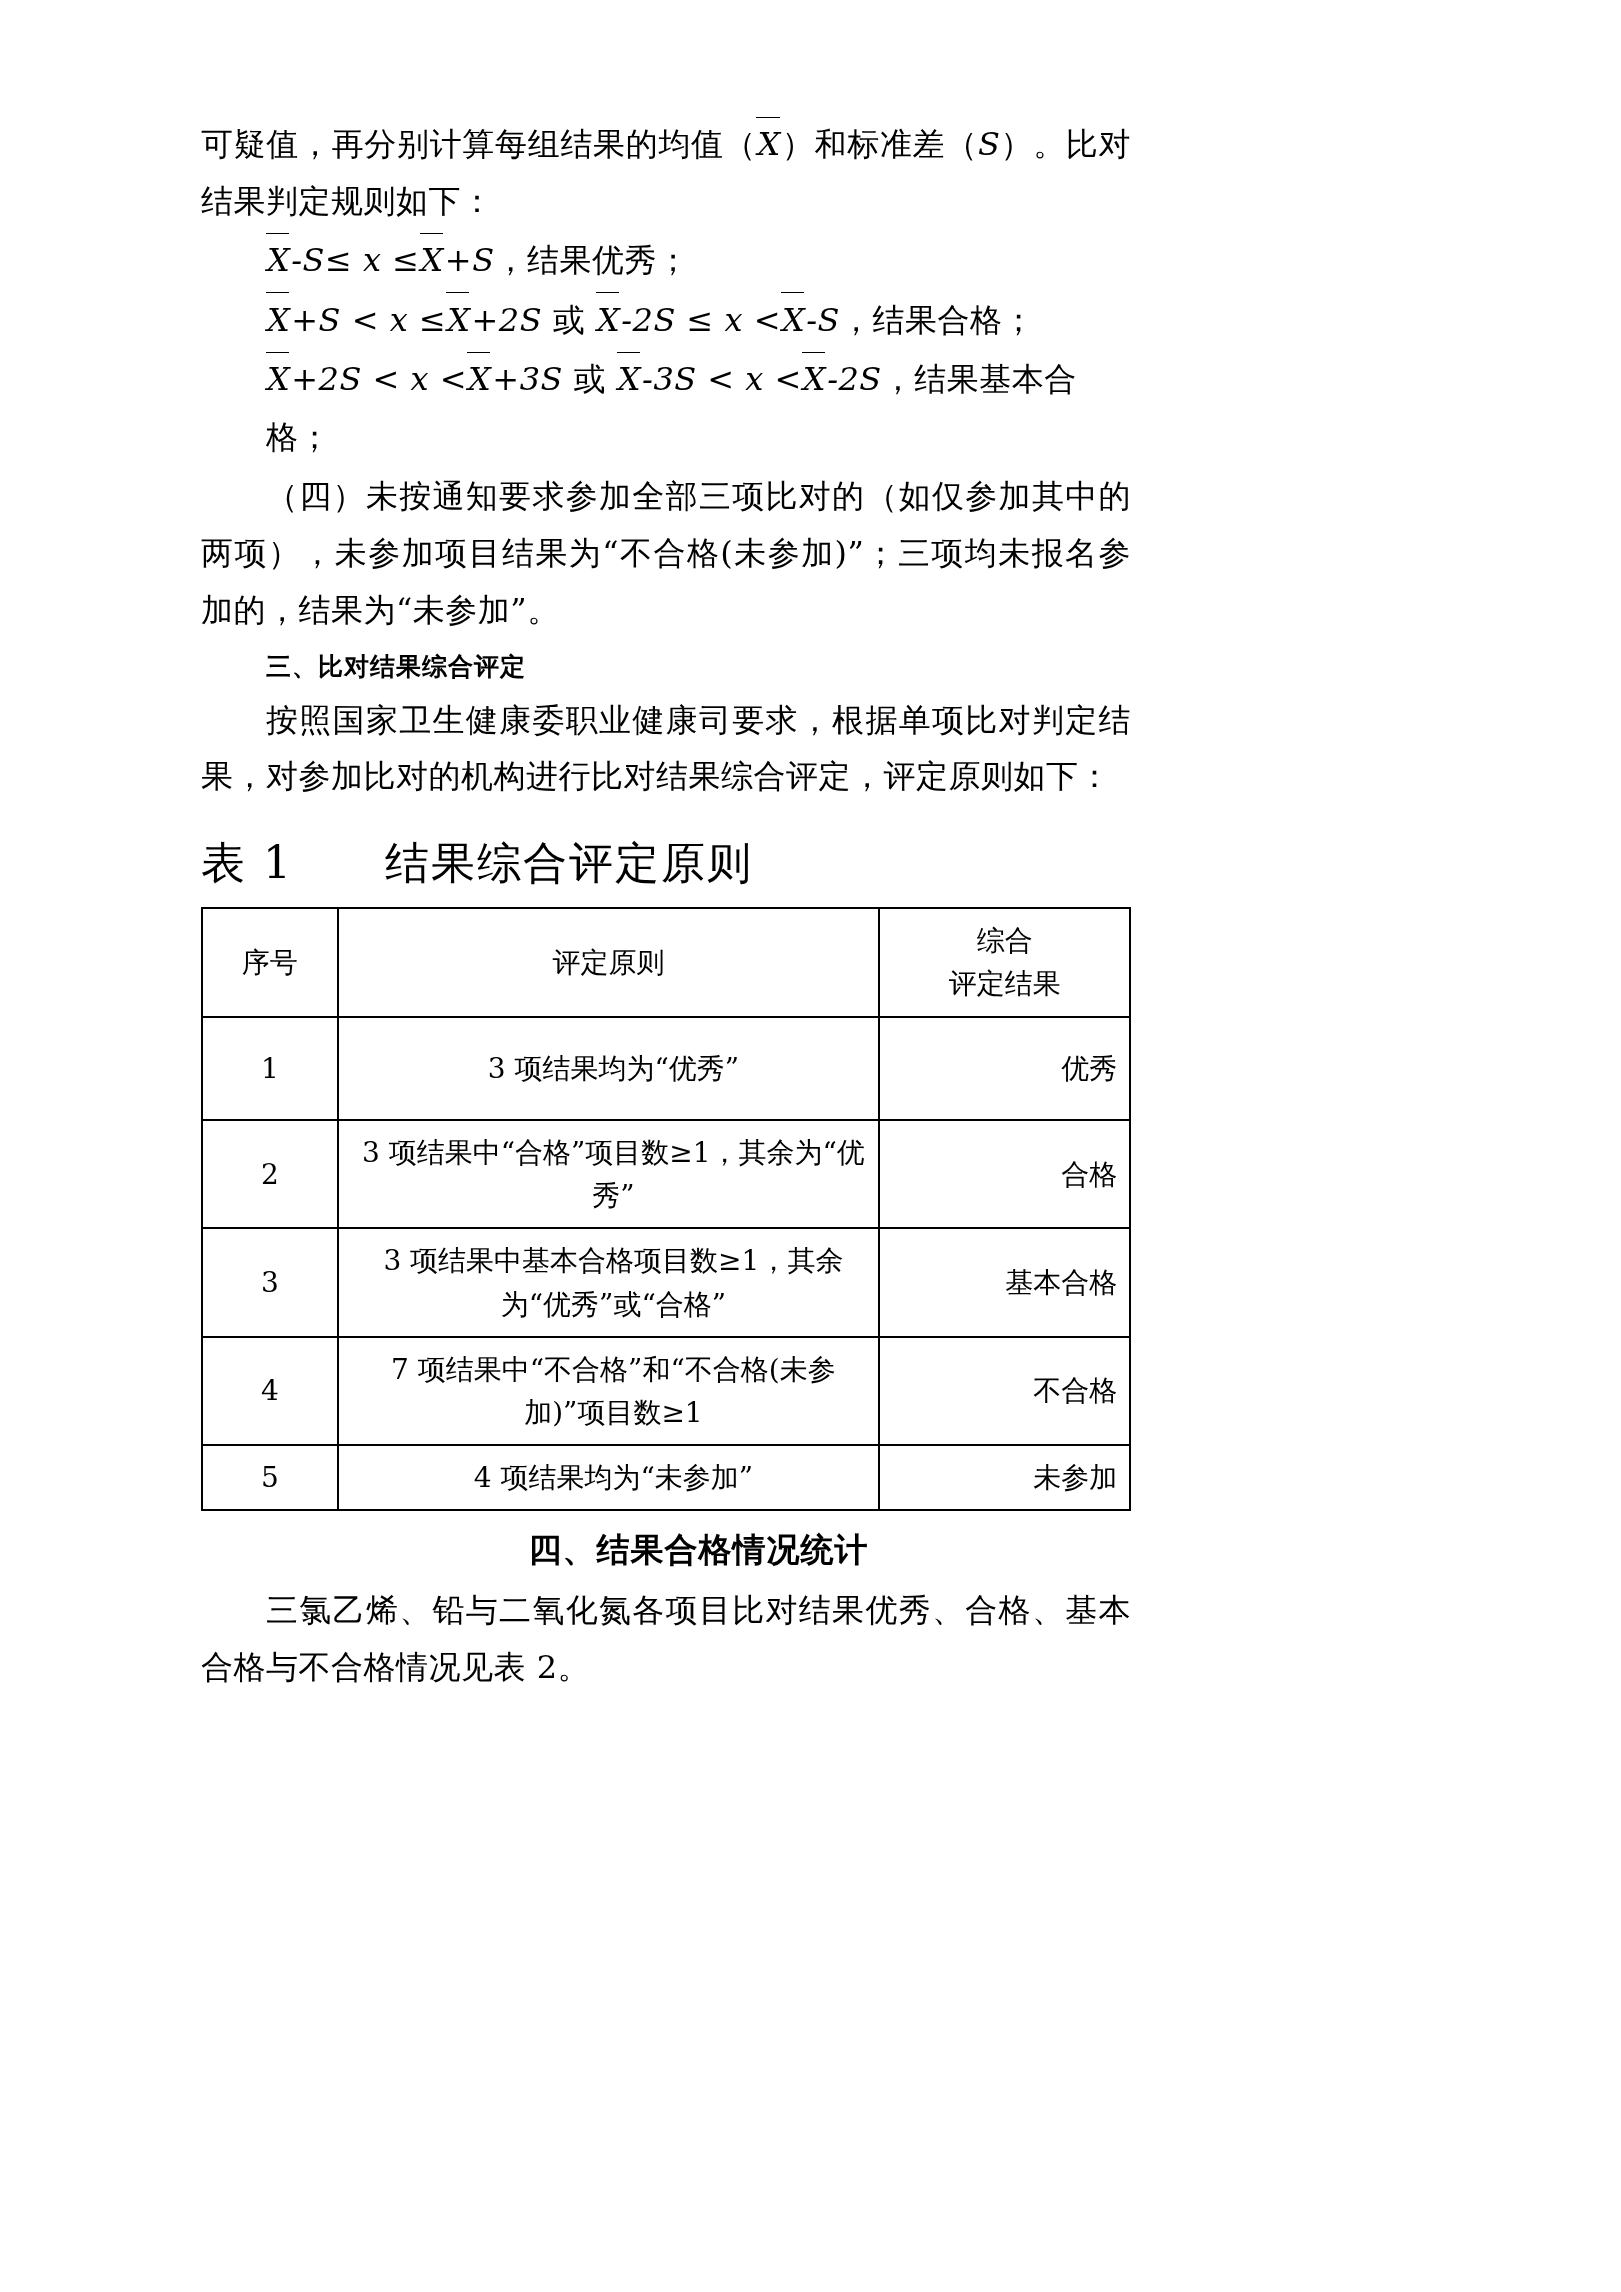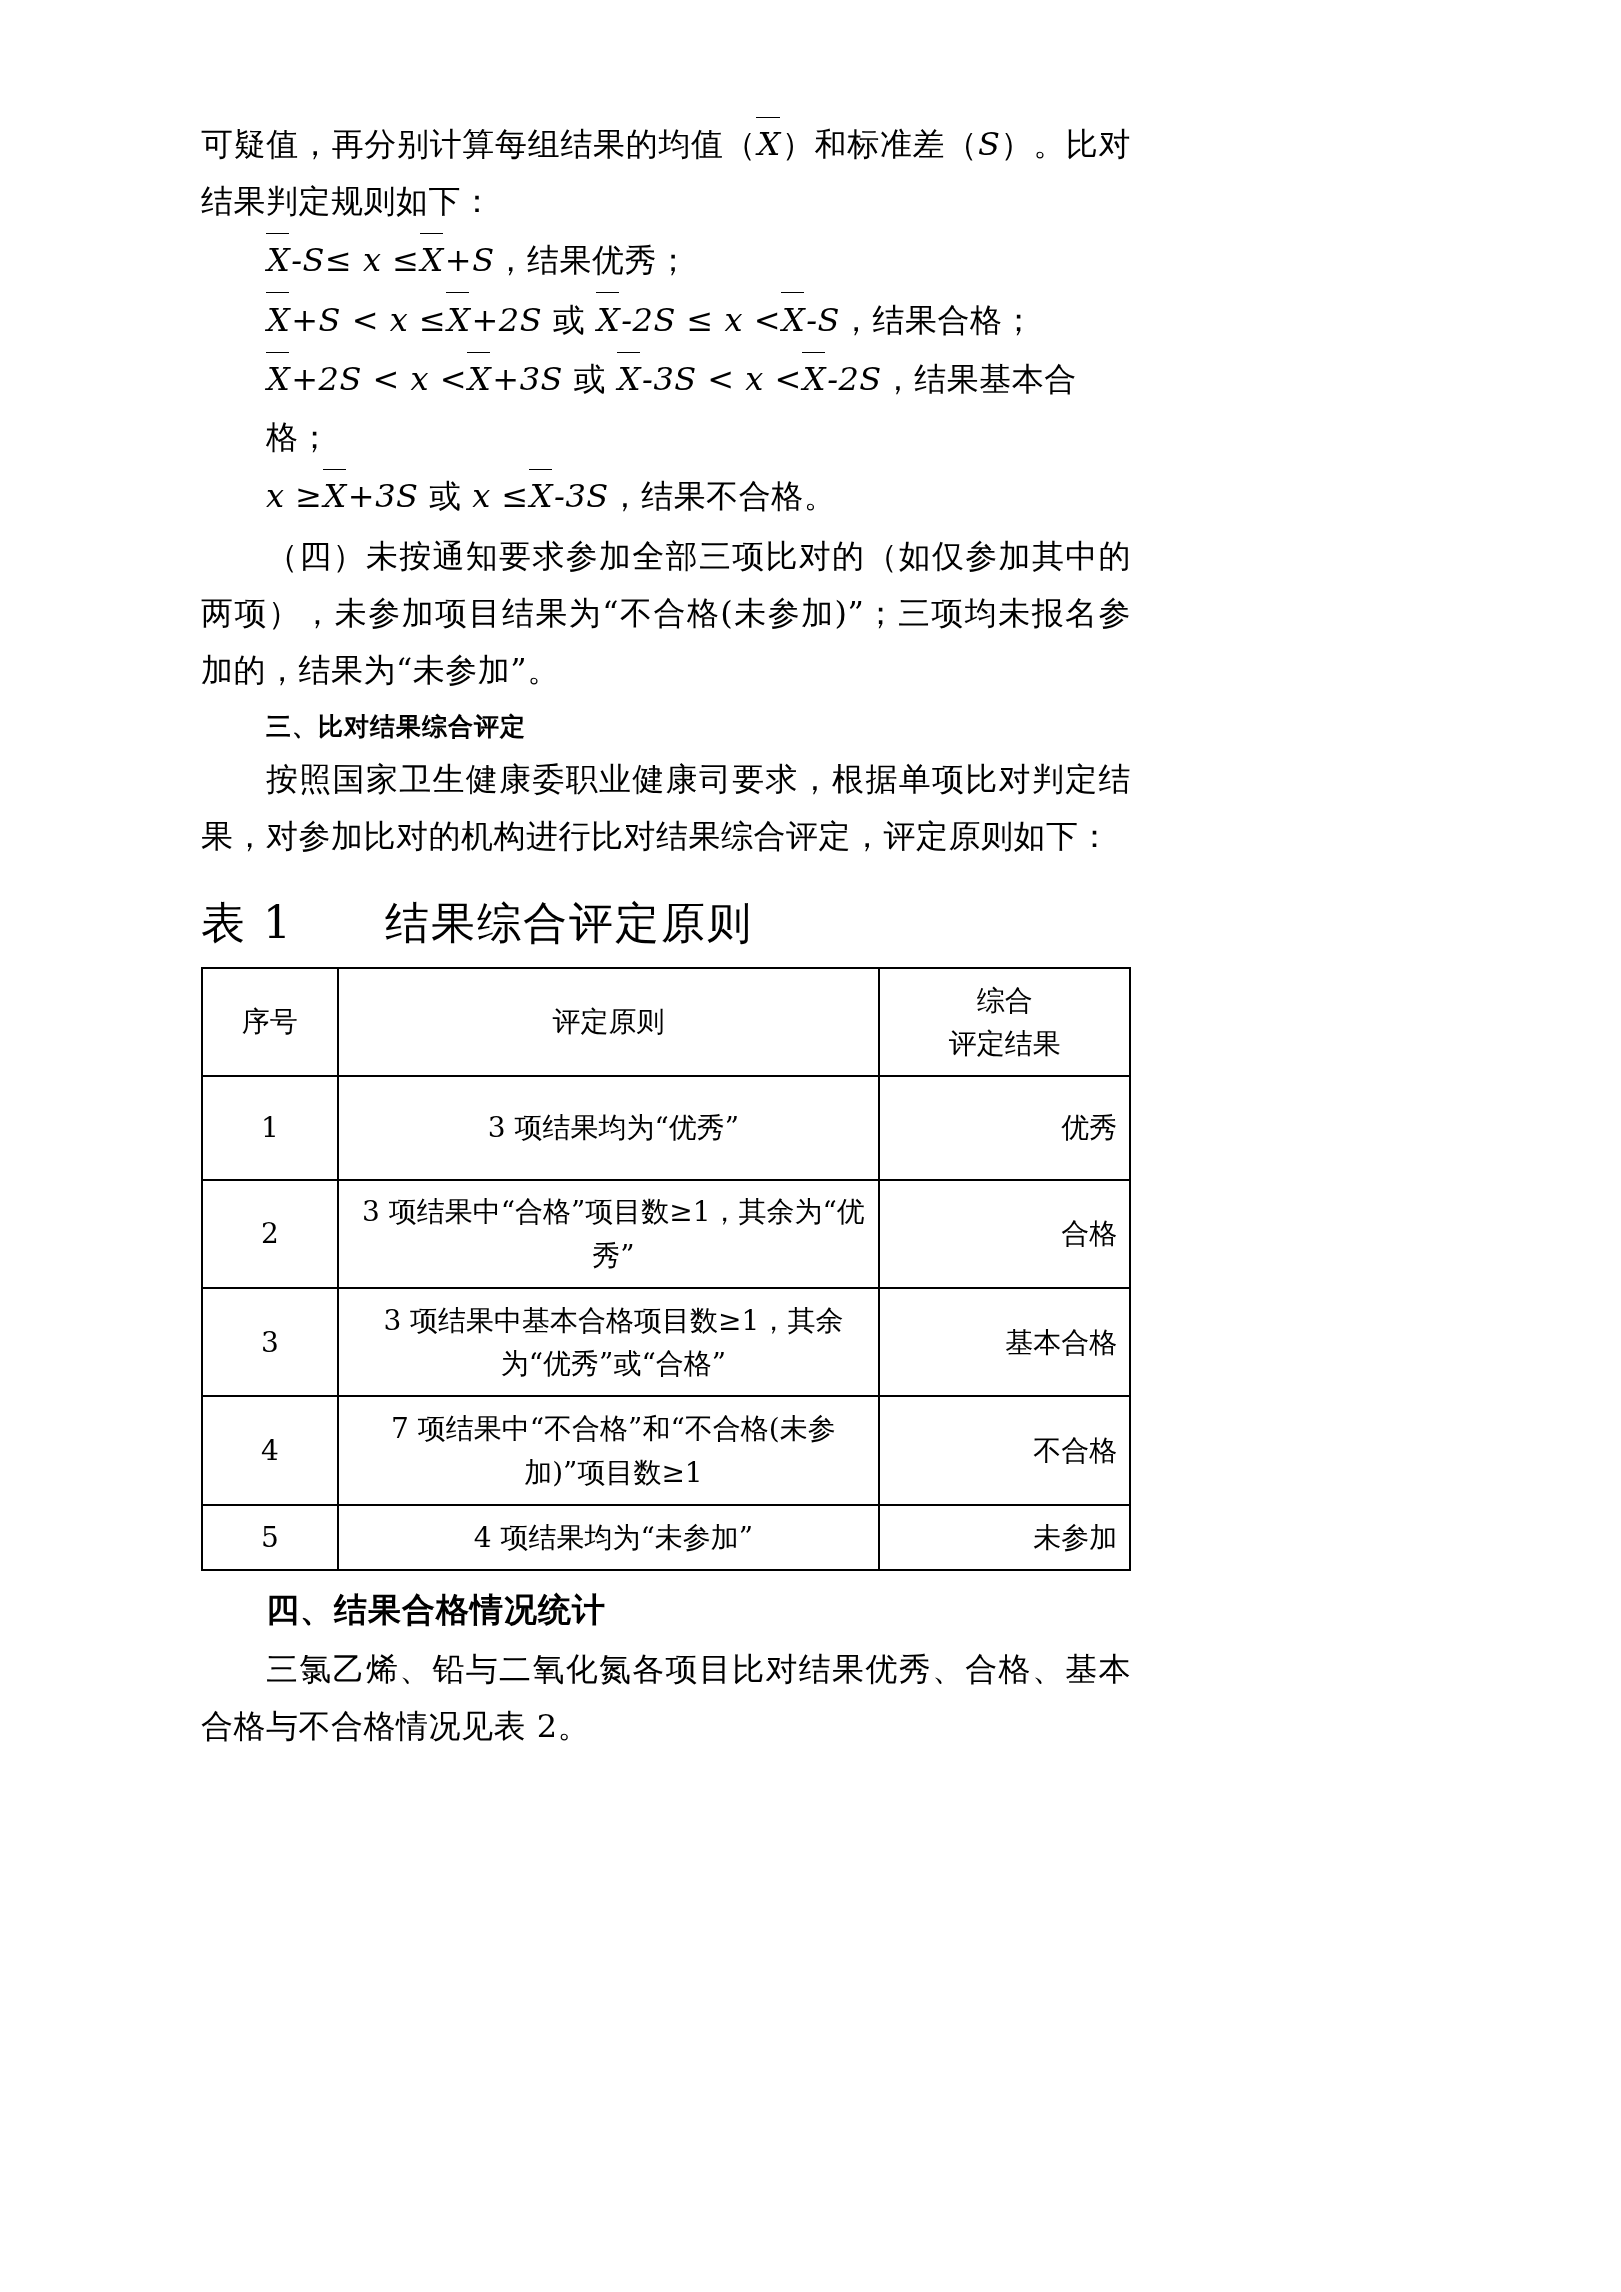--- a/index.html
+++ b/index.html
@@ -95,36 +95,36 @@
   .head-cell { text-align: center; line-height: 1.45; }
   .rowtall td { height: 82px; }
   .sectionhead-after-table {
     font-size: 33px;
     font-weight: bold;
     line-height: 1.78;
     margin: 9.8px 0 2px 0;
     padding-left: 65px;
     letter-spacing: 1px;
     font-family: "DejaVu Sans", "Liberation Sans", sans-serif;
+    text-align: center;
   }
 </style>
 </head>
 <body>
 
 <div class="page">
 
   <p class="para"><span>可疑值，再分别计算每组结果的均值（</span><span class="ovr">X</span><span>）和标准差（</span><span class="math">S</span><span>）。</span><span>比对结果判定规则如下：</span></p>
 
   <p class="formula-line"><span class="ovr">X</span><span class="math">-S</span><span class="op">≤ </span><span class="math">x</span><span class="op"> ≤</span><span class="ovr">X</span><span class="math">+S</span><span class="op">，结果优秀；</span></p>
 
   <p class="formula-line"><span class="ovr">X</span><span class="math">+S</span><span class="op"> &lt; </span><span class="math">x</span><span class="op"> ≤</span><span class="ovr">X</span><span class="math">+2S</span><span class="op"> 或 </span><span class="ovr">X</span><span class="math">-2S</span><span class="op"> ≤ </span><span class="math">x</span><span class="op"> &lt;</span><span class="ovr">X</span><span class="math">-S</span><span class="op">，结果合格；</span></p>
 
   <p class="formula-line"><span class="ovr">X</span><span class="math">+2S</span><span class="op"> &lt; </span><span class="math">x</span><span class="op"> &lt;</span><span class="ovr">X</span><span class="math">+3S</span><span class="op"> 或 </span><span class="ovr">X</span><span class="math">-3S</span><span class="op"> &lt; </span><span class="math">x</span><span class="op"> &lt;</span><span class="ovr">X</span><span class="math">-2S</span><span class="op">，结果基本合格；</span></p>
 
-  <p class="formula-line"><span class="math">x</span><span class="op"> ≥</span><span class="ovr">X</span><span class="math">+3S</span><span class="op"> 或 </span><span class="math">x</span><span class="op"> ≤</span><span class="ovr">X</span><span class="math">-3S</span><span class="op">，结果不合格。</span></p>
 
   <p class="para indent">（四）未按通知要求参加全部三项比对的（如仅参加其中的两项），未参加项目结果为“不合格(未参加)”；三项均未报名参加的，结果为“未参加”。</p>
 
   <h2 class="heading">三、比对结果综合评定</h2>
 
   <p class="para indent">按照国家卫生健康委职业健康司要求，根据单项比对判定结果，对参加比对的机构进行比对结果综合评定，评定原则如下：</p>
 
   <div class="table-caption">表 1　　结果综合评定原则</div>
 
   <table class="t1">

